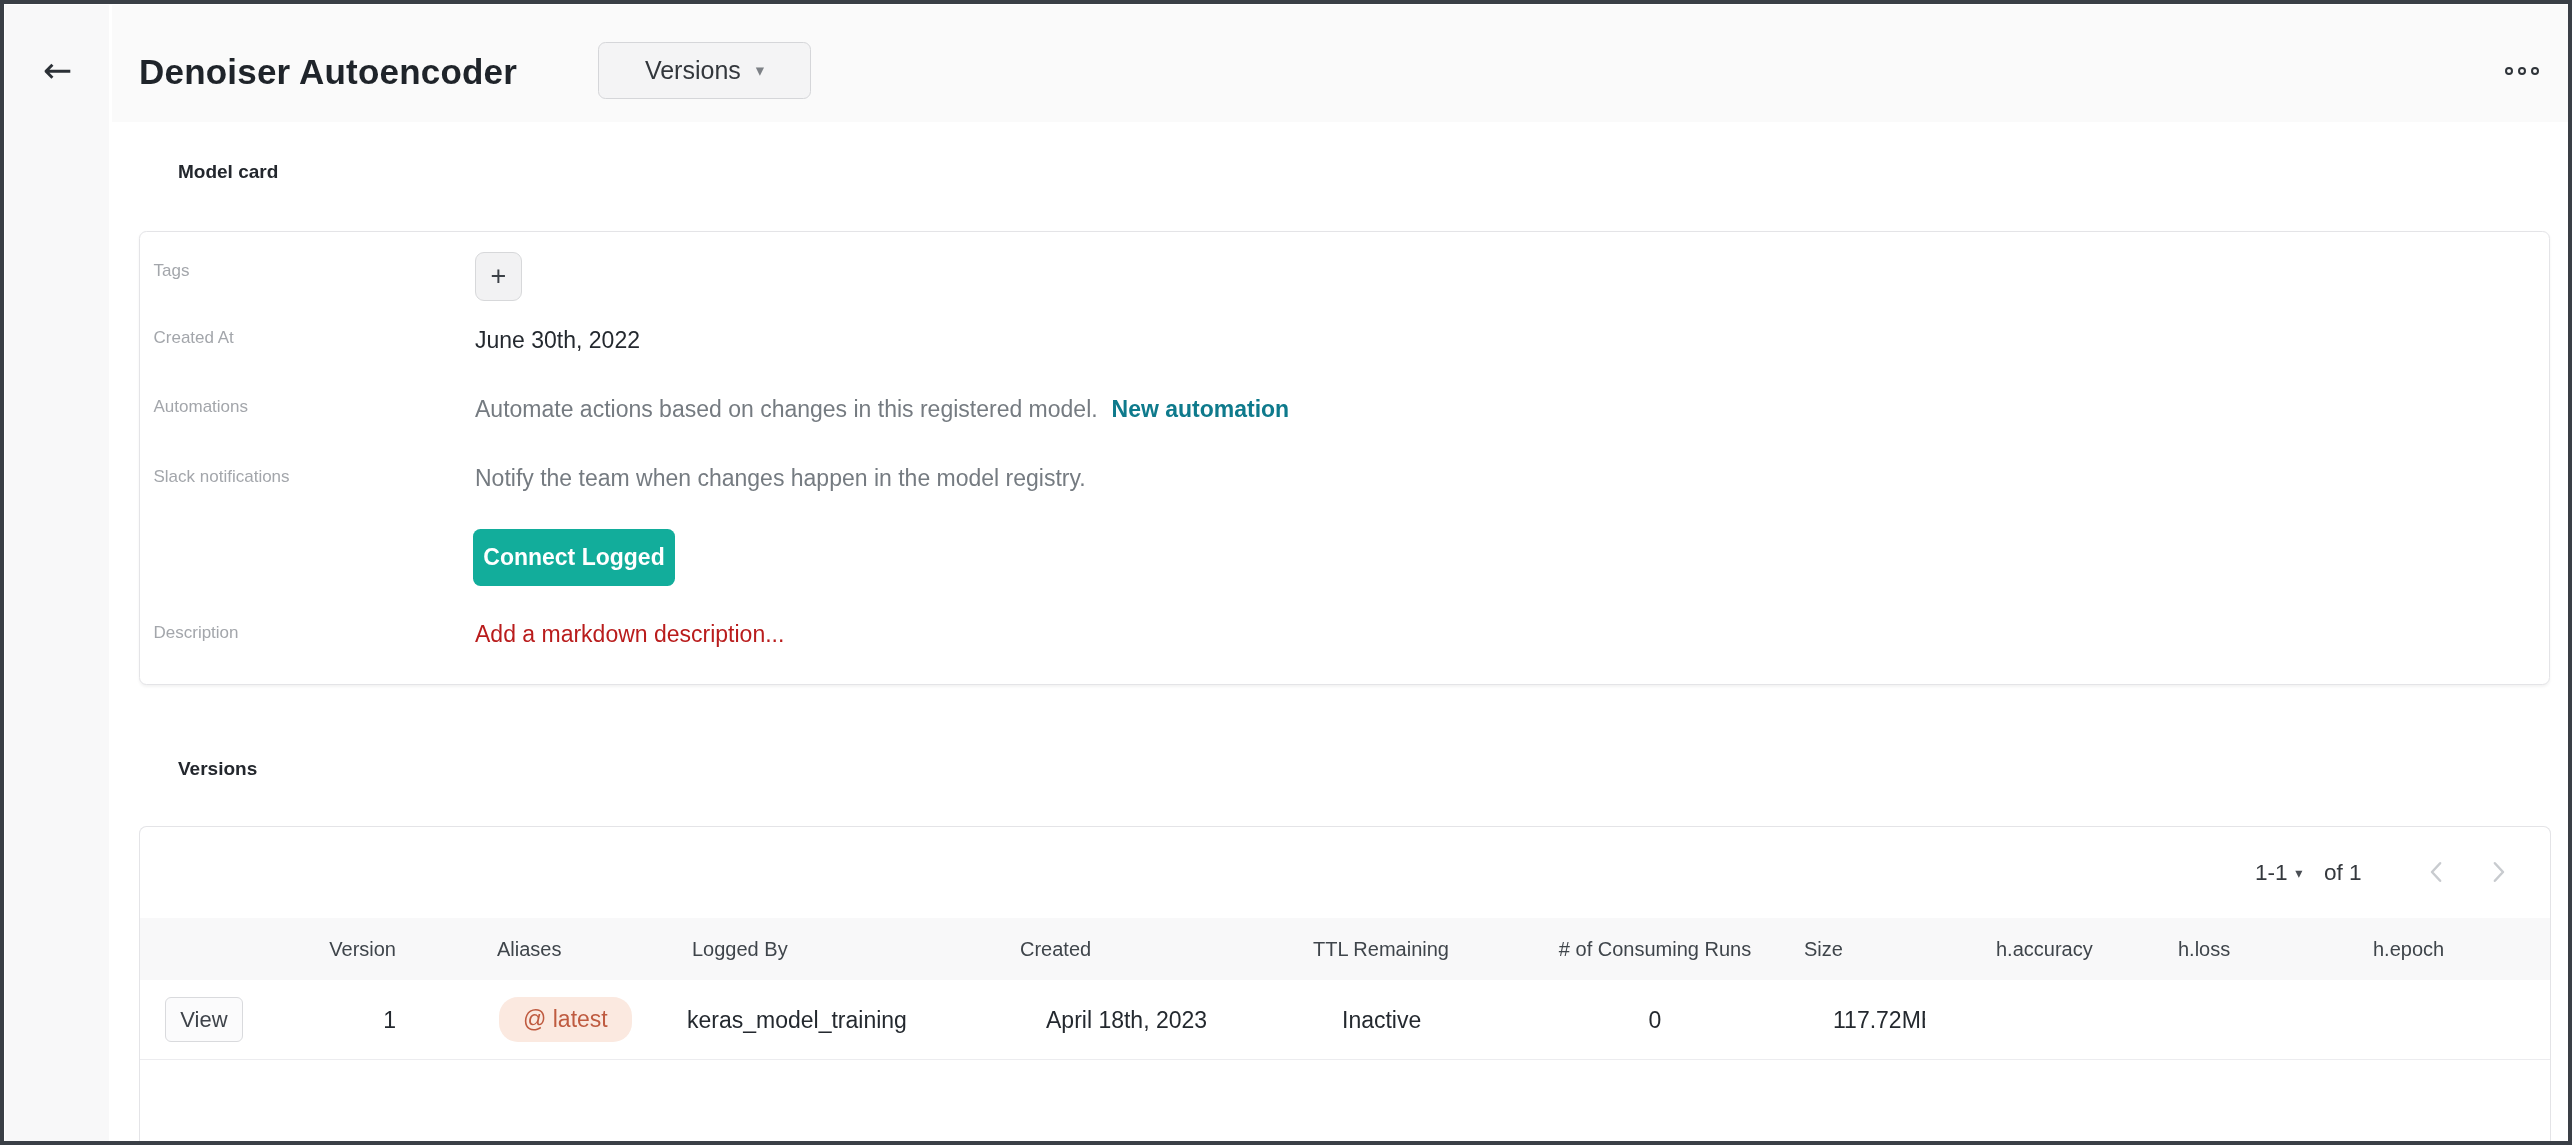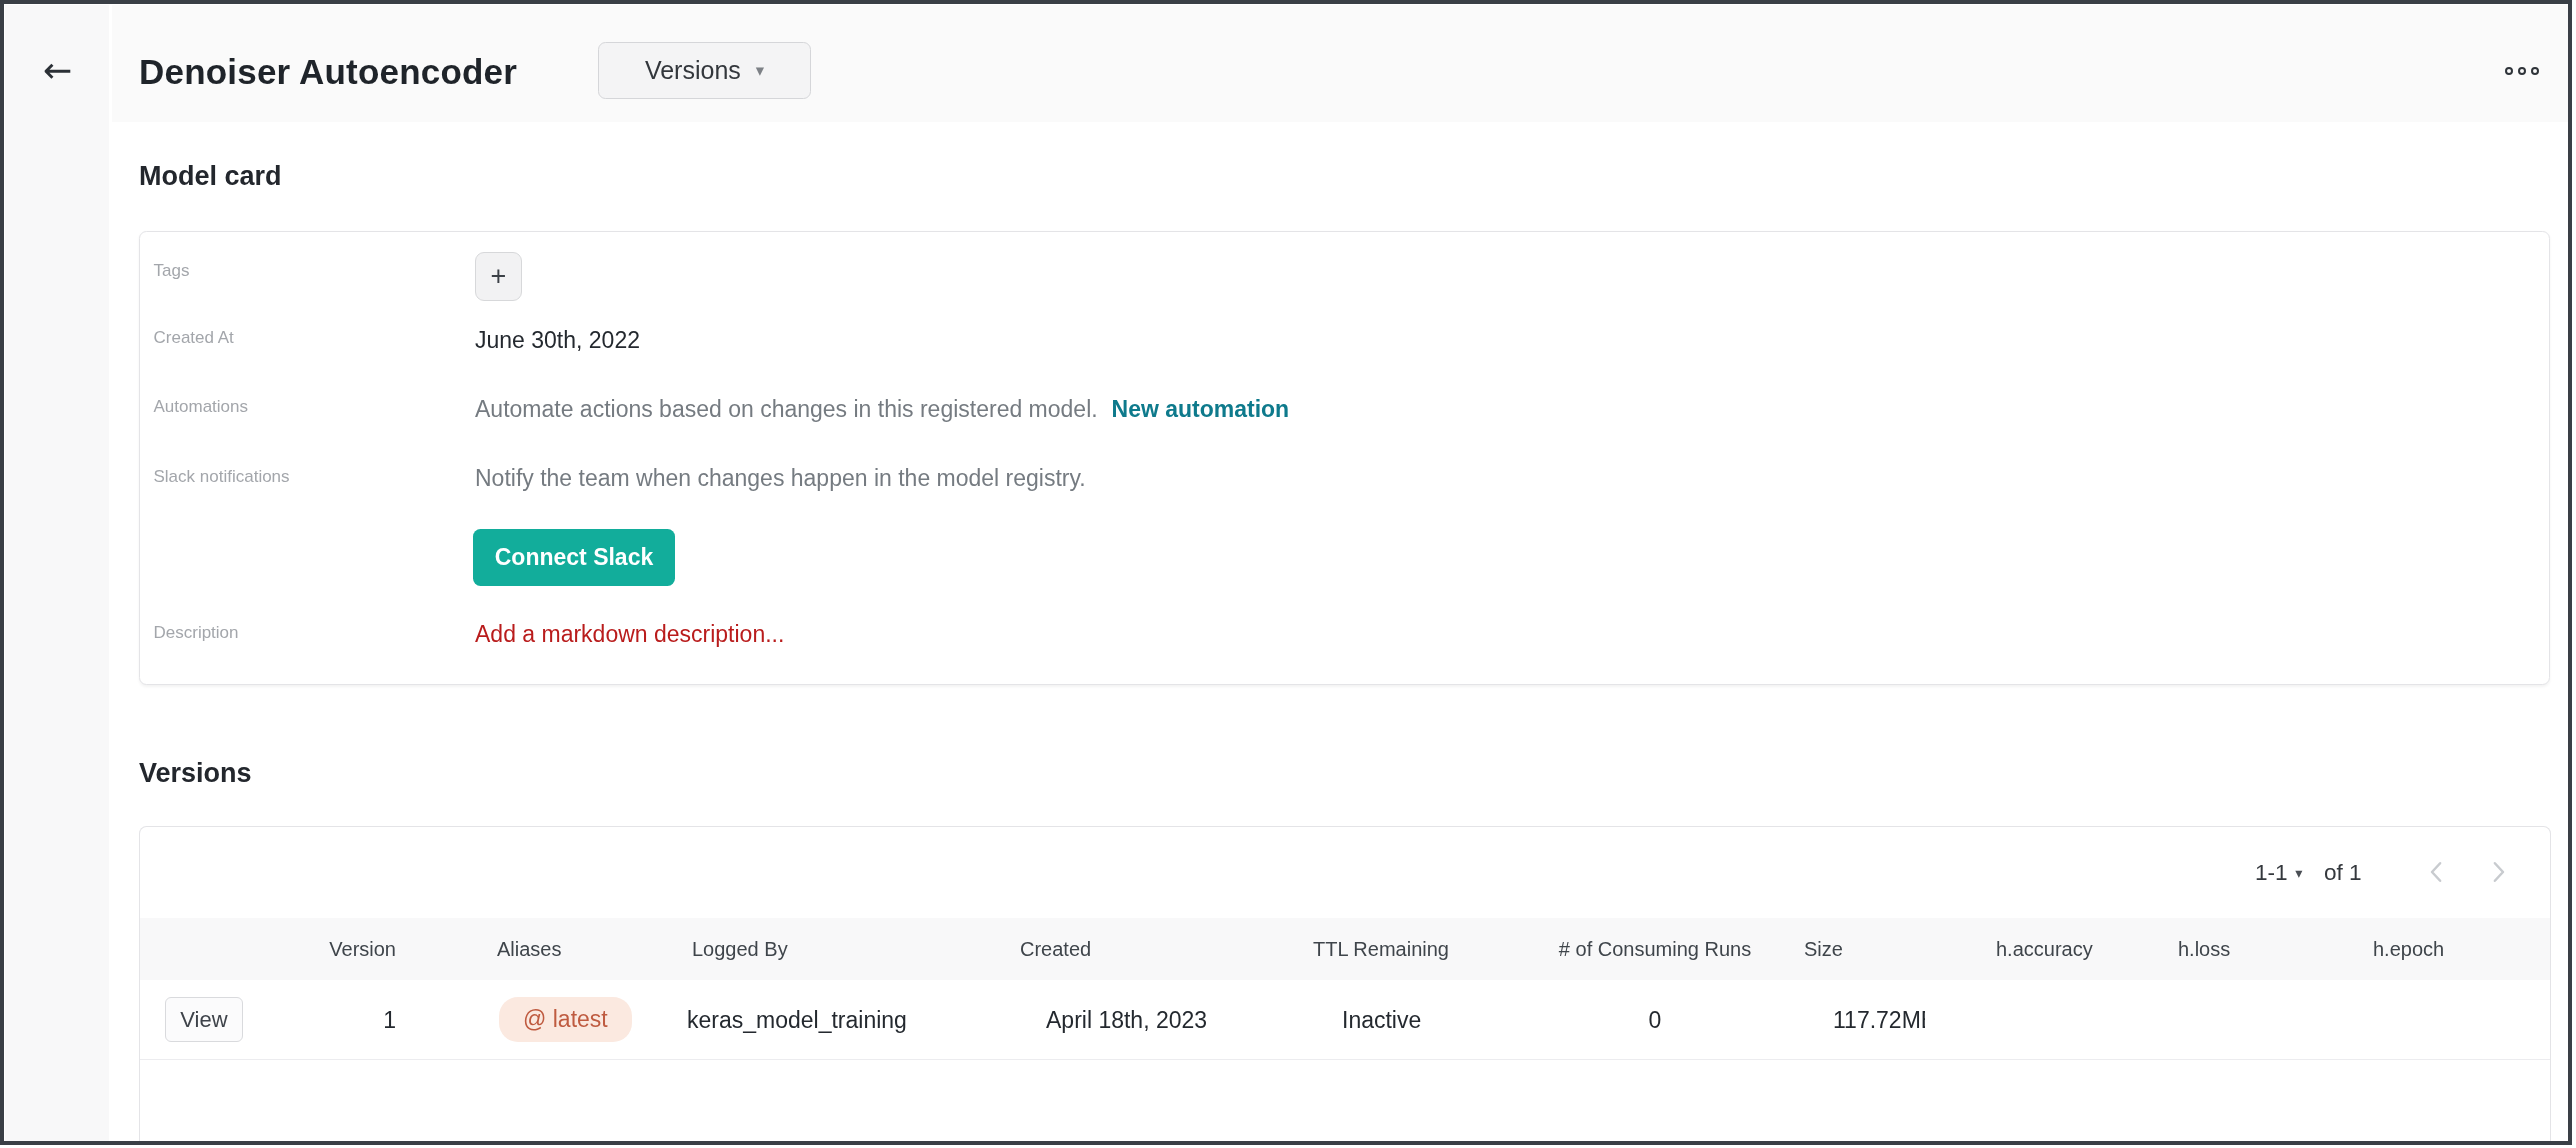--- a/index.html
+++ b/index.html
@@ -22,21 +22,21 @@
   .title { position:absolute; left:27px; top:47px; font-size:35px; font-weight:700; color:#1f242a; letter-spacing:0.2px; }
   .versions-btn { position:absolute; left:486px; top:37px; width:213px; height:57px;
                   background:#f4f4f5; border:0.8px solid #d5d6d9; border-radius:7.5px;
                   display:flex; align-items:center; justify-content:center; gap:15px; cursor:pointer; }
   .versions-btn .lbl { font-size:25px; color:#33373c; }
   .versions-btn .caret { font-size:16.5px; color:#7d8186; line-height:1; }
   .dots { position:absolute; left:2393px; top:62px; display:flex; gap:4.5px; cursor:pointer; }
   .dots i { display:block; width:8.3px; height:8.3px; border:2.3px solid #2f343a; border-radius:50%; }
 
   
-  .section-heading { position:absolute; font-size:27px; font-weight:600; color:#23272d; }
+  .section-heading { position:absolute; font-size:19px; font-weight:600; color:#23272d;margin-left:39px; }
   .h-modelcard { left:139px; top:161px; }
   .h-versions  { left:139px; top:758px; }
 
   
   .model-card { position:absolute; left:139px; top:231px; width:2411px; height:454px;
                 background:#fff; border:0.8px solid #e4e4e7; border-radius:7.5px;
                 box-shadow:0 1.5px 3px rgba(0,0,0,.05); }
   .mc-label { position:absolute; left:13.5px; font-size:17px; color:#a3a6ab; }
   .mc-value { position:absolute; left:335px; font-size:23px; color:#24292f; }
   .mc-muted { color:#757b81; }
@@ -126,21 +126,21 @@
 
     <div class="mc-label lbl-autom">Automations</div>
     <div class="mc-value val-autom">
       <span class="mc-muted">Automate actions based on changes in this registered model.</span>
       <span class="automation-link">New automation</span>
     </div>
 
     <div class="mc-label lbl-slack">Slack notifications</div>
     <div class="mc-value val-slack mc-muted">Notify the team when changes happen in the model registry.</div>
 
-    <button class="connect-btn">Connect Slack</button>
+    <button class="connect-btn">Connect Logged</button>
 
     <div class="mc-label lbl-desc">Description</div>
     <div class="mc-value val-desc mc-placeholder">Add a markdown description...</div>
   </div>
 
   <div class="section-heading h-versions">Versions</div>
 
   <div class="versions-card">
 
     <div class="pager-range">

